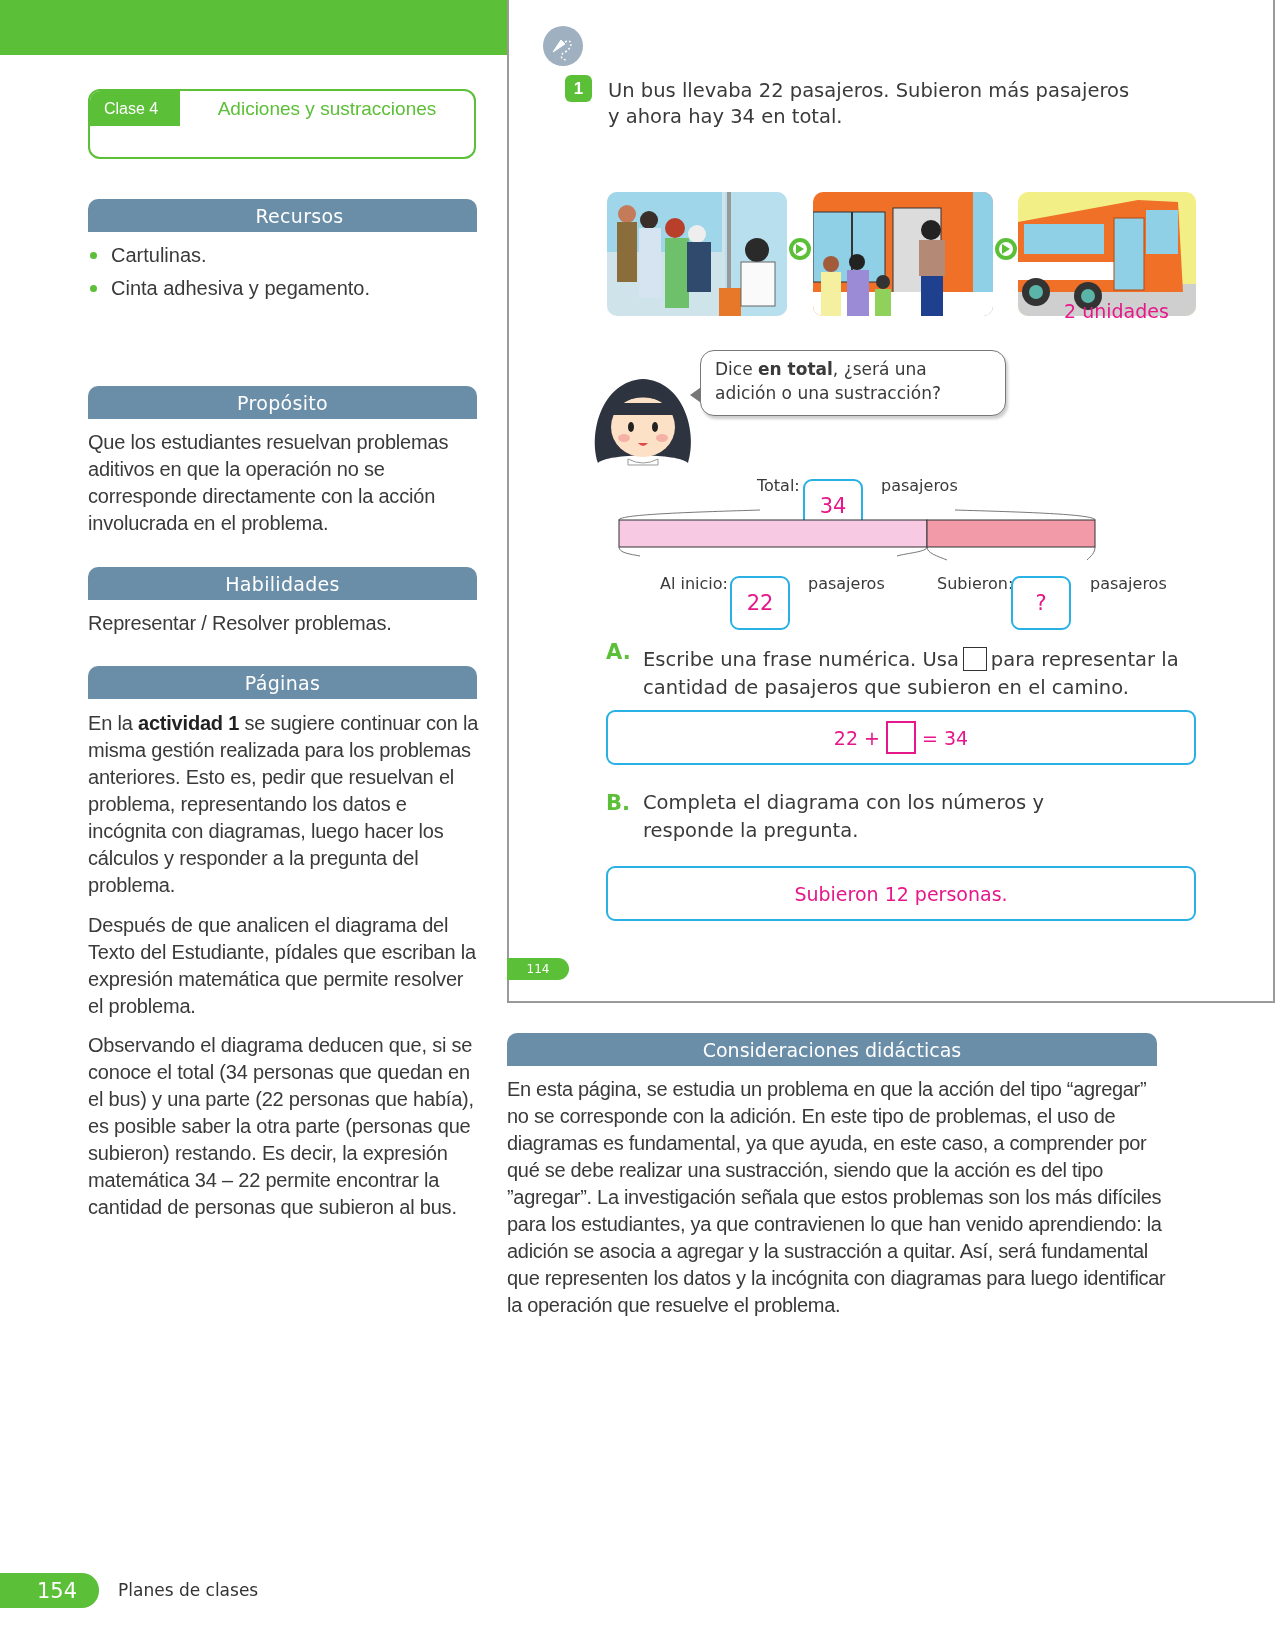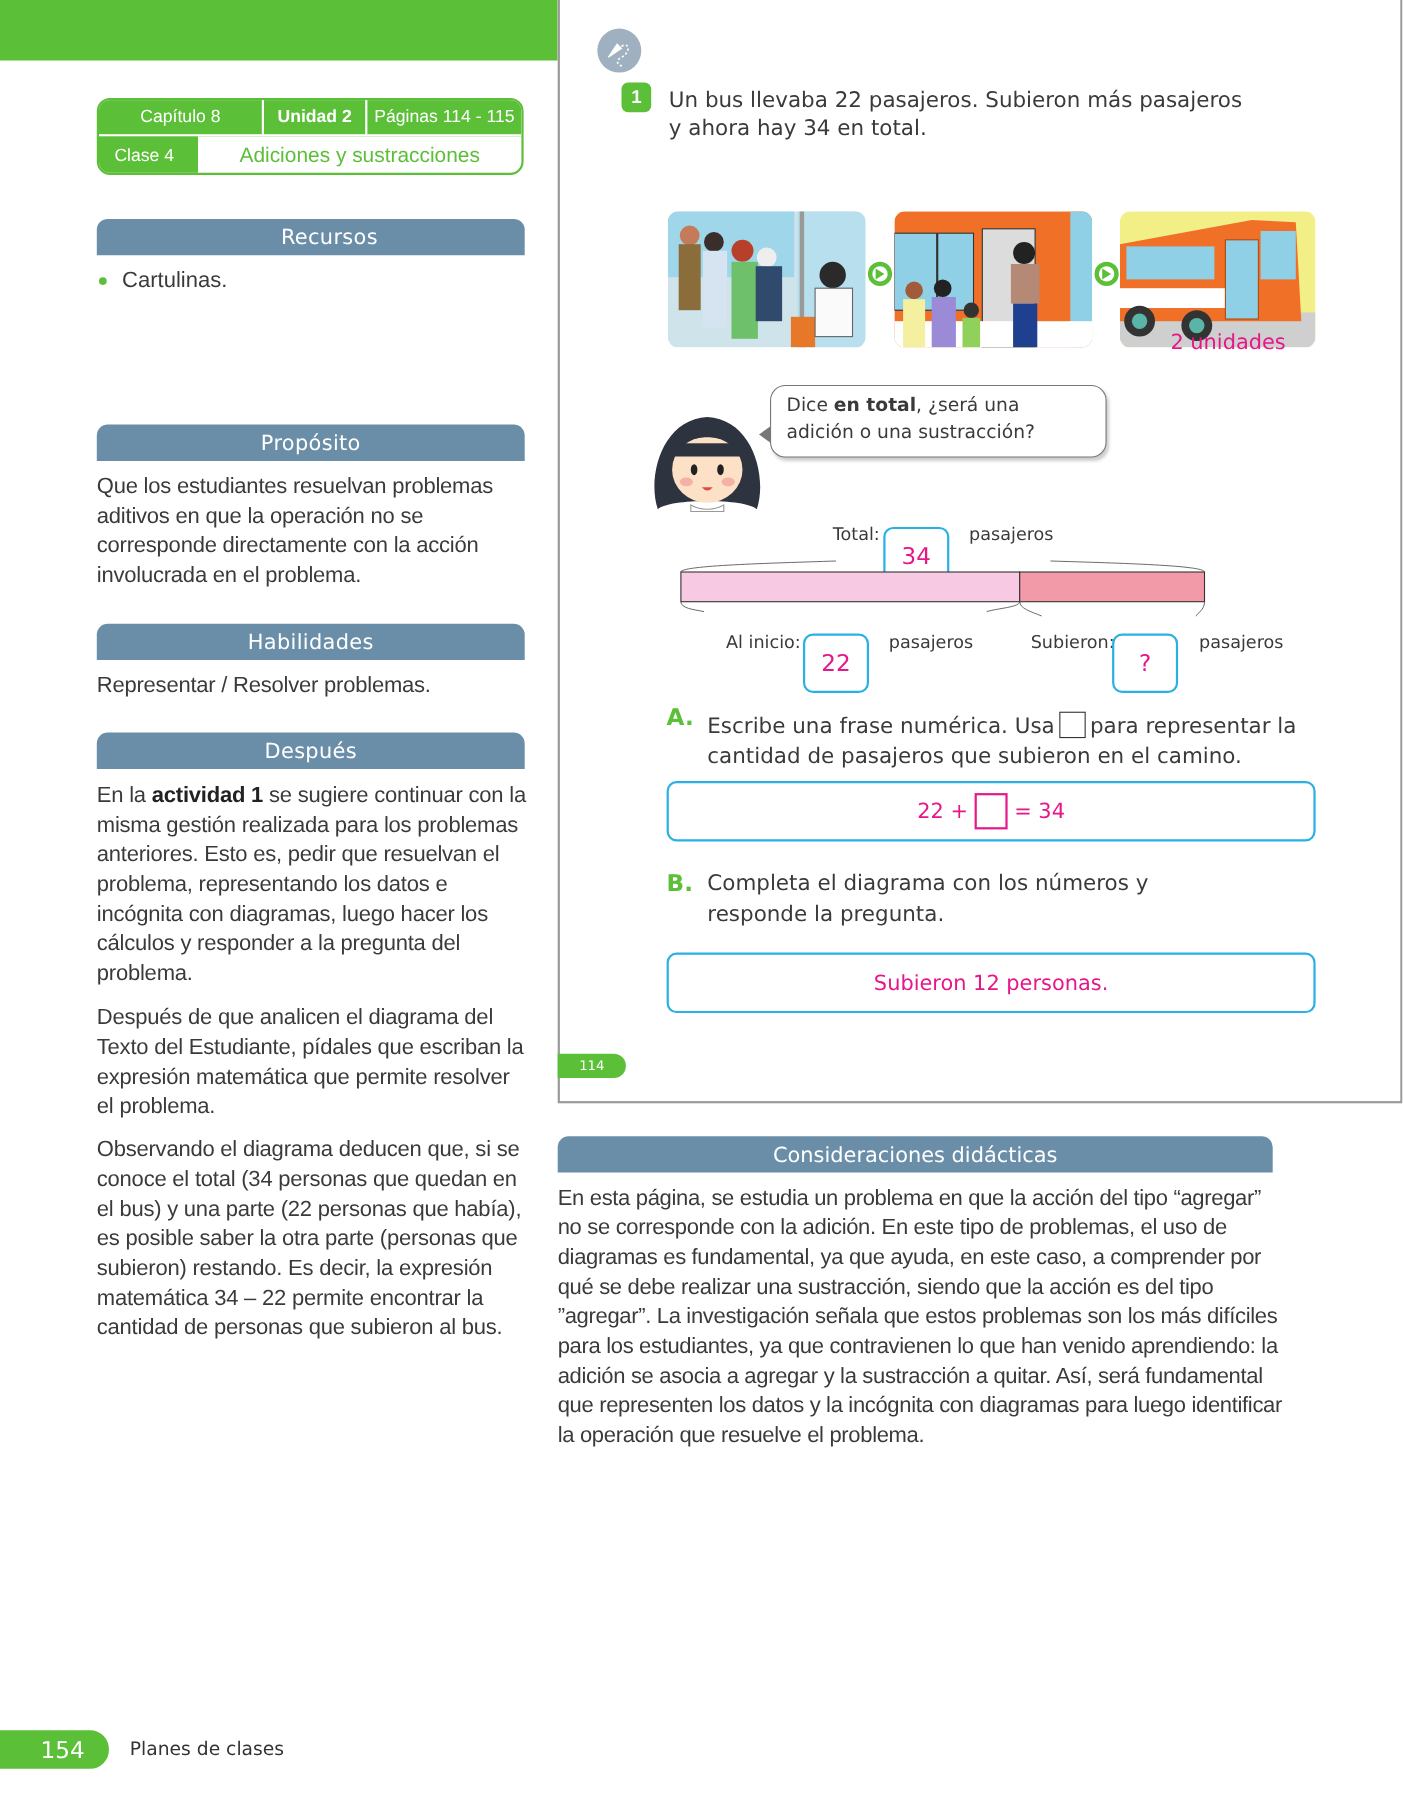--- a/index.html
+++ b/index.html
@@ -75,43 +75,39 @@
   #footer-badge { left: 0; top: 1573px; width: 99px; height: 35px; background: #5bbf37; border-radius: 0 17px 17px 0; color: #fff;
                   font-size: 21px; display: flex; align-items: center; justify-content: flex-end; padding-right: 22px; font-family: "DejaVu Sans", sans-serif; }
   #footer-label { left: 118px; top: 1580px; font-size: 17px; color: #333; font-family: "DejaVu Sans", sans-serif; }
 </style>
 </head>
 <body>
 
 <div id="top-band" class="abs"></div>
 
 <div id="info-table" class="abs">
-  <div class="row1">
-    <div class="c1">Capítulo 8</div>
-    <div class="c2">Unidad 2</div>
-    <div class="c3">Páginas 114 - 115</div>
-  </div>
   <div class="row2">
     <div class="r2c1">Clase 4</div>
     <div class="r2c2">Adiciones y sustracciones</div>
   </div>
 </div>
 
 <div class="sec-head" style="top:199px;padding-left:34px;">Recursos</div>
 <ul class="bullet-list" style="top:242px;">
   <li>Cartulinas.</li>
+  <li>Cinta adhesiva y pegamento.</li>
 </ul>
 
 <div class="sec-head" style="top:386px;">Propósito</div>
 <p class="left-text" style="top:429px;">Que los estudiantes resuelvan problemas aditivos en que la operación no se corresponde directamente con la acción involucrada en el problema.</p>
 
 <div class="sec-head" style="top:567px;">Habilidades</div>
 <p class="left-text" style="top:610px;">Representar / Resolver problemas.</p>
 
-<div class="sec-head" style="top:666px;">Después</div>
+<div class="sec-head" style="top:666px;">Páginas</div>
 <p class="left-text" style="top:710px;"><span>En la </span><b>actividad 1</b><span> se sugiere continuar con la misma gestión realizada para los problemas anteriores. Esto es, pedir que resuelvan el problema, representando los datos e incógnita con diagramas, luego hacer los cálculos y responder a la pregunta del problema.</span></p>
 <p class="left-text" style="top:912px;">Después de que analicen el diagrama del Texto del Estudiante, pídales que escriban la expresión matemática que permite resolver el problema.</p>
 <p class="left-text" style="top:1032px;">Observando el diagrama deducen que, si se conoce el total (34 personas que quedan en el bus) y una parte (22 personas que había), es posible saber la otra parte (personas que subieron) restando. Es decir, la expresión matemática 34 – 22 permite encontrar la cantidad de personas que subieron al bus.</p>
 
 <div id="student-page" class="abs"></div>
 
 <div id="pencil-icon" class="sp">
   <svg width="40" height="40" viewBox="0 0 40 40">
     <path d="M10 26 L18 14 L22 18 Z" fill="#fff" stroke="#fff" stroke-width="1"></path>
     <path d="M22 16 C30 12 30 22 22 26 C16 29 18 34 24 34" fill="none" stroke="#fff" stroke-width="1.5" stroke-dasharray="2 2"></path>

